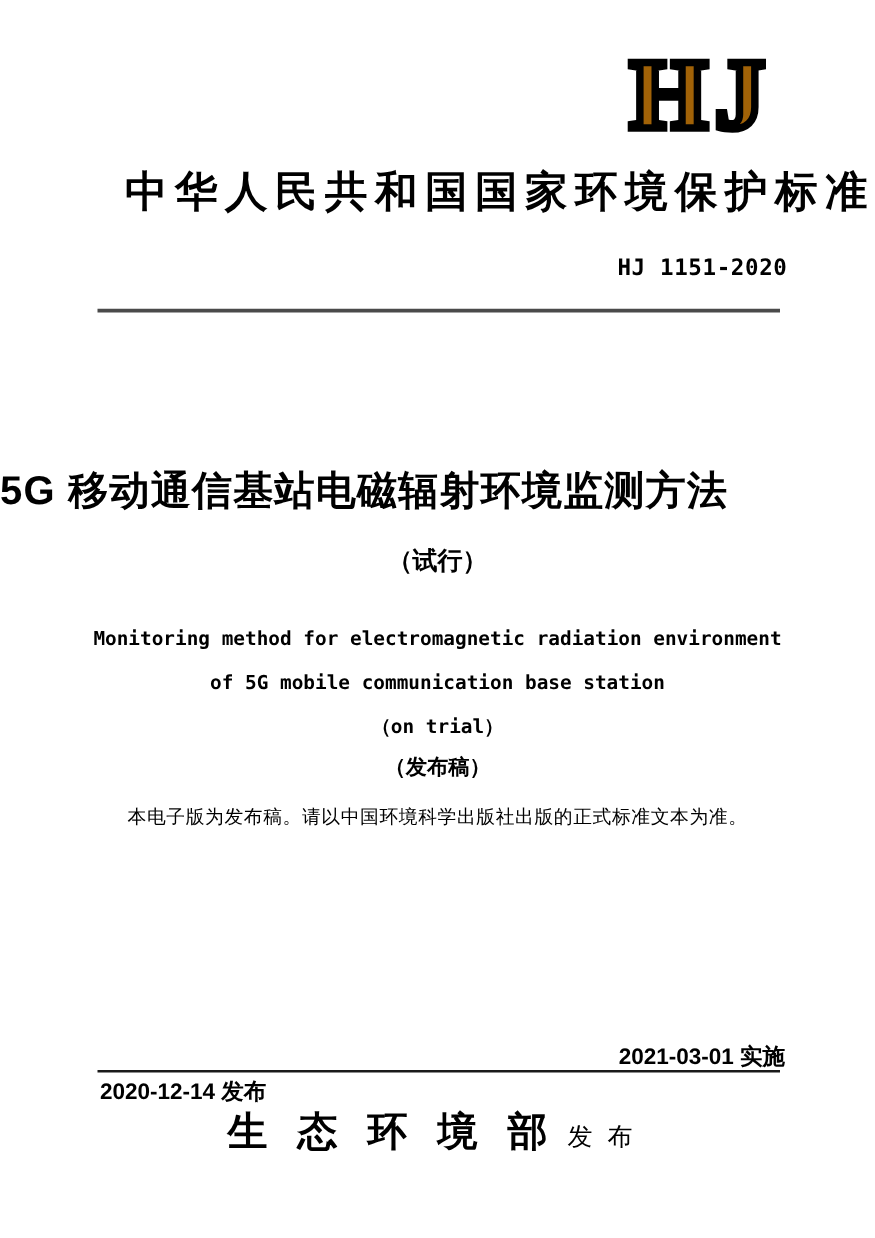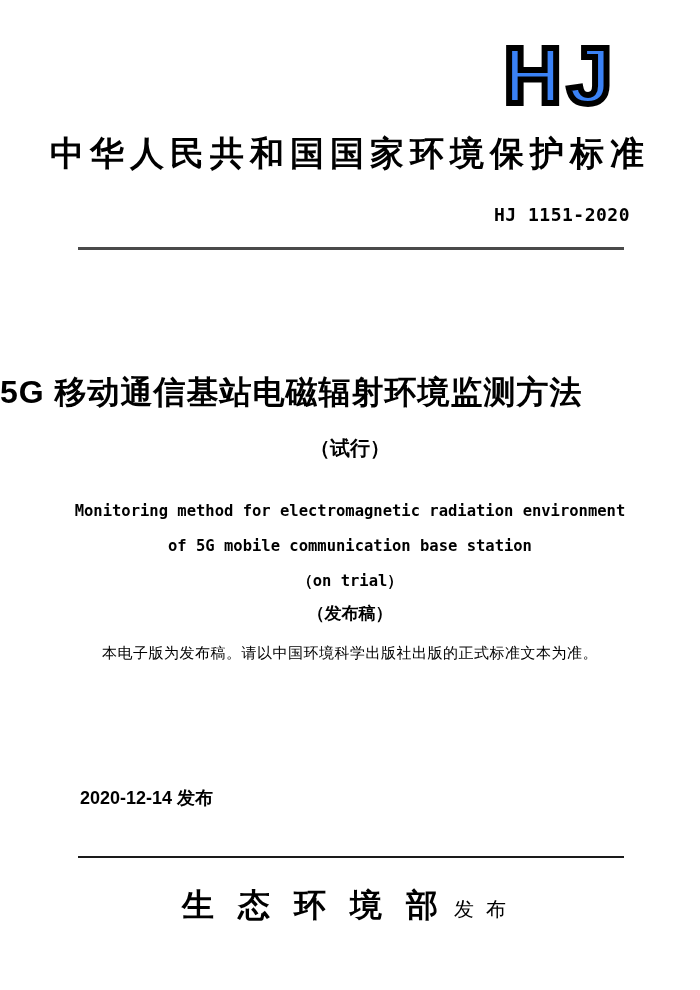--- a/index.html
+++ b/index.html
@@ -14,35 +14,35 @@
     background: #ffffff;
     color: #000000;
     overflow: hidden;
   }
 
   
   .logo {
     position: absolute;
     top: 36px;
     right: 82px;
-    font-family: Liberation Sans, sans-serif;
+    font-family: Liberation Serif, serif;
     font-weight: bold;
     font-size: 80px;
     line-height: 1;
     letter-spacing: 6px;
-    color: #3b82f6;
+    color: #a16207;
     -webkit-text-stroke: 6px #000000;
   }
 
   .header-title {
     position: absolute;
     top: 131px;
     left: 0;
     width: 100%;
-    text-align: center;
+    text-align: right;
     font-family: "Liberation Serif", "DejaVu Serif", serif;
     font-weight: bold;
     font-size: 34px;
     letter-spacing: 6px;
     white-space: nowrap;
   }
 
   .std-number {
     position: absolute;
     top: 204px;
@@ -119,21 +119,21 @@
     width: 100%;
     text-align: center;
     font-family: "Liberation Serif", "DejaVu Serif", serif;
     font-size: 15px;
     letter-spacing: 0.5px;
     white-space: nowrap;
   }
 
   .issue-date {
     position: absolute;
-    top: 786px;
+    top: 861px;
     left: 80px;
     font-family: "Liberation Sans", "DejaVu Sans", sans-serif;
     font-weight: bold;
     font-size: 18px;
   }
 
   .implement-date {
     position: absolute;
     top: 833px;
     right: 72px;
@@ -195,20 +195,21 @@
   <div class="en-line en-line2">of 5G mobile communication base station</div>
 
   <div class="en-line en-line3">（on trial）</div>
 
   <div class="draft-label">（发布稿）</div>
 
   <div class="notice">本电子版为发布稿。请以中国环境科学出版社出版的正式标准文本为准。</div>
 
   <div class="issue-date">2020-12-14 发布</div>
 
+  <div class="implement-date">2021-03-01 实施</div>
 
   <div class="rule-bottom"></div>
 
   <div class="ministry-line">
     <span class="issuer">生态环境部</span><span class="issued-label">发布</span>
   </div>
 
 </div>
 
 </body></html>

